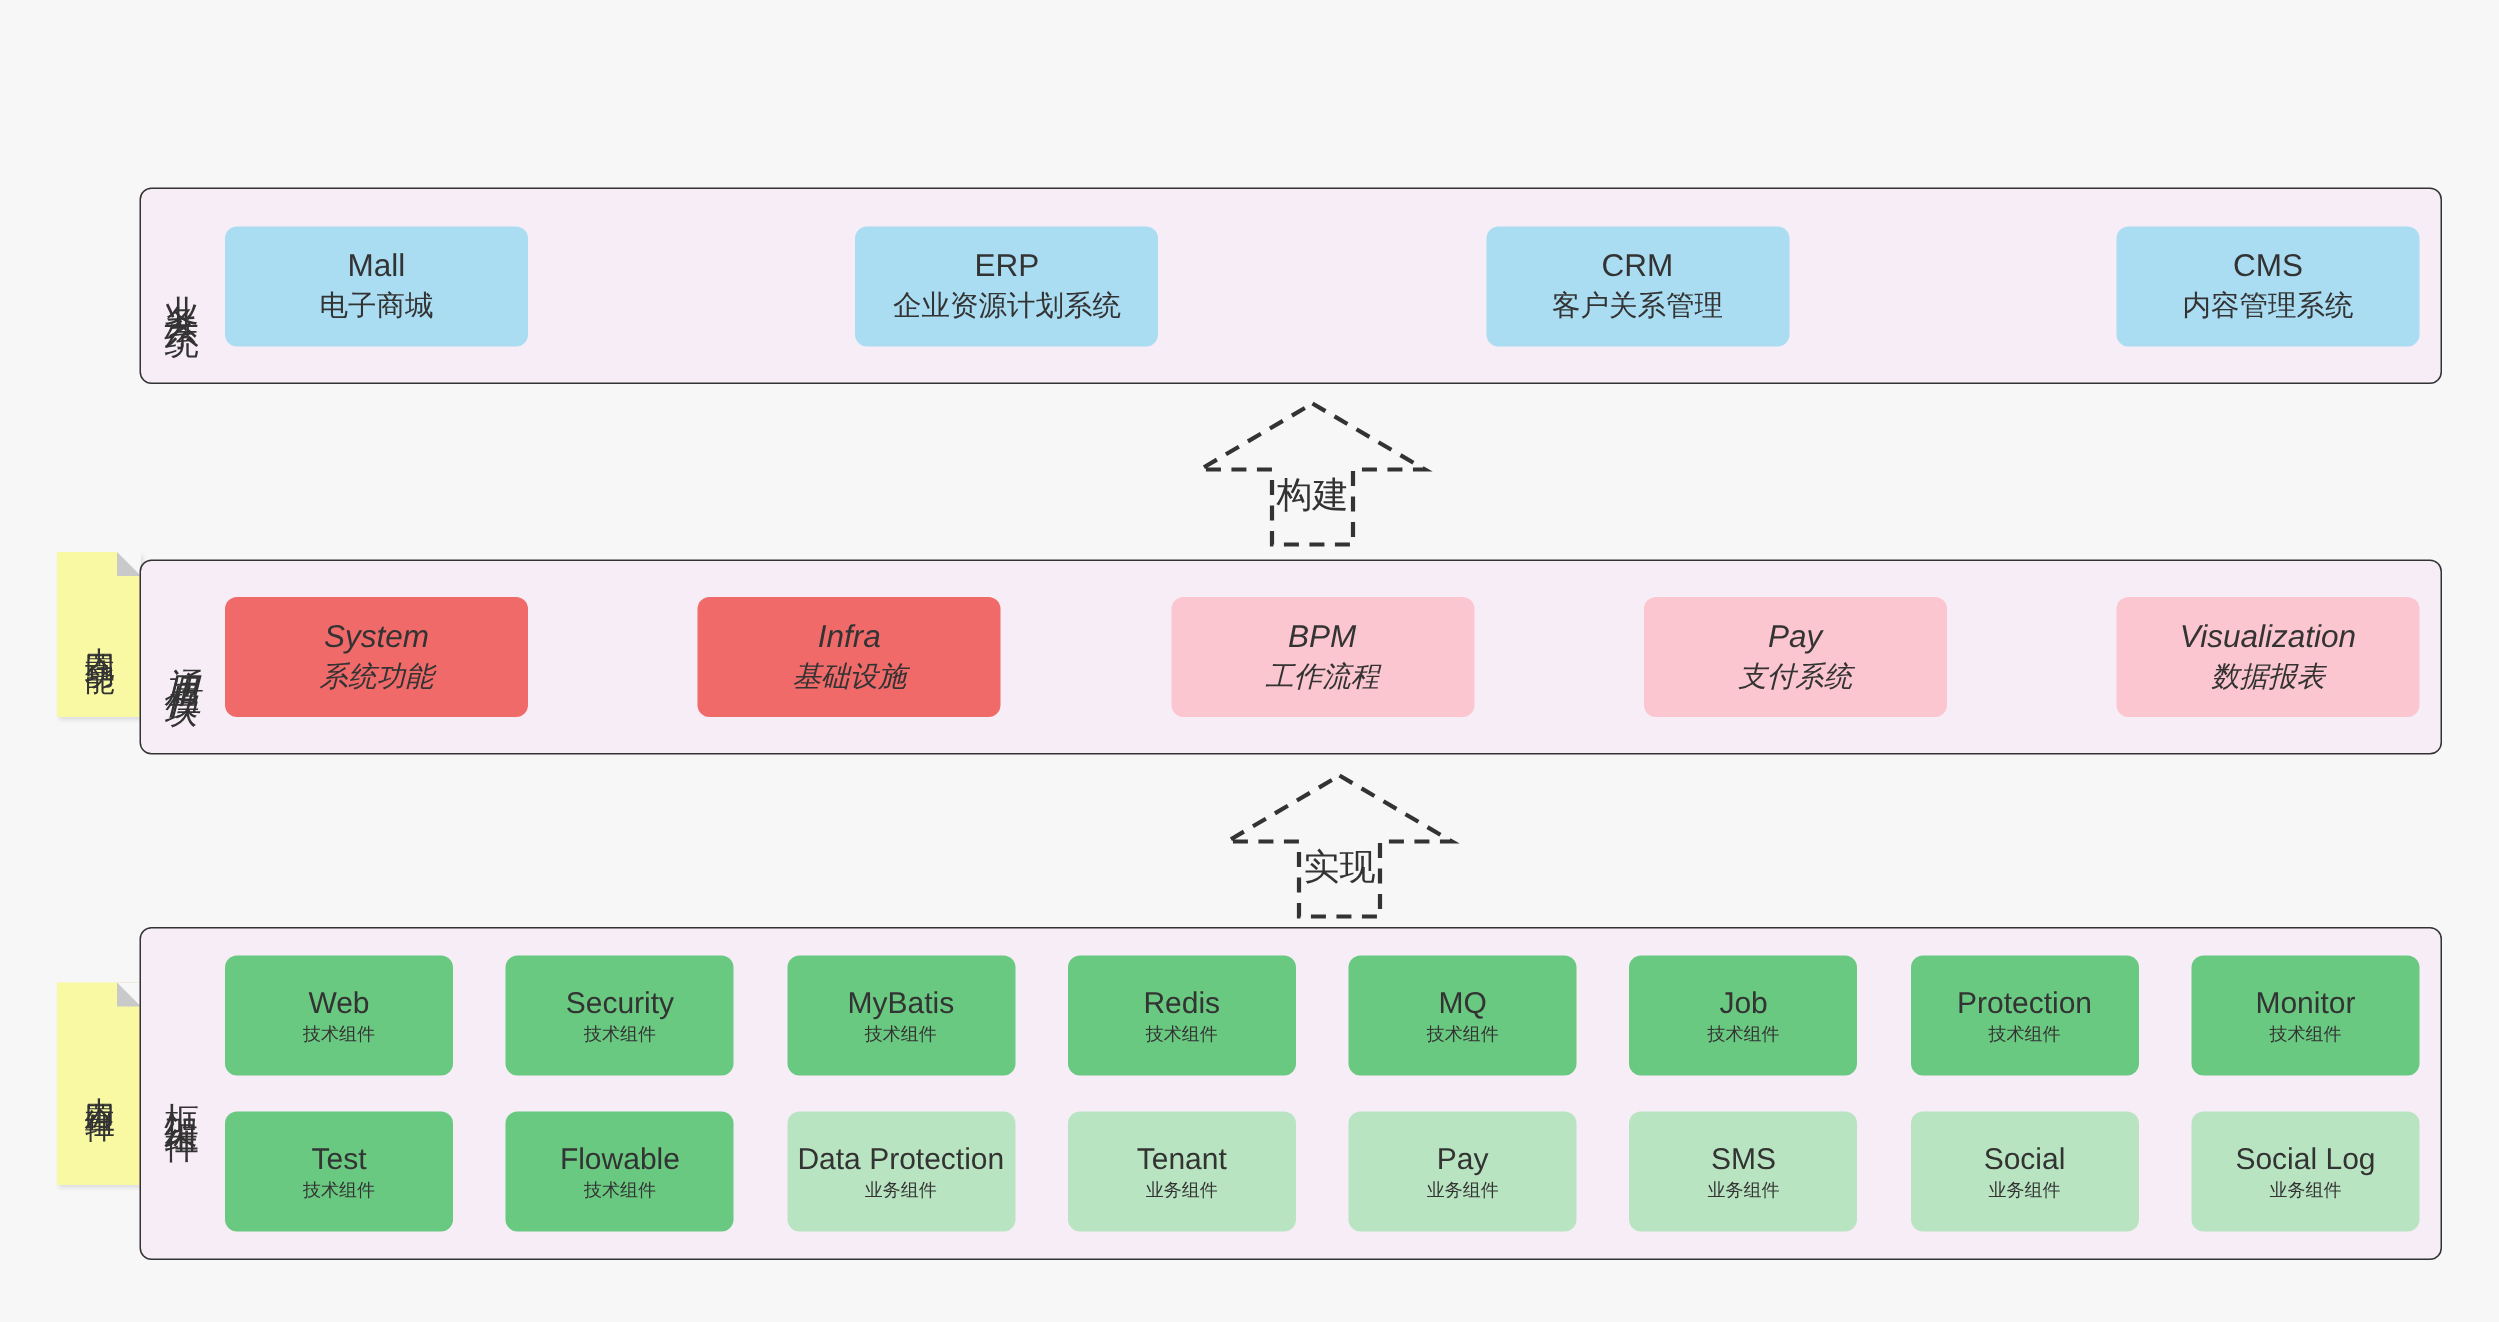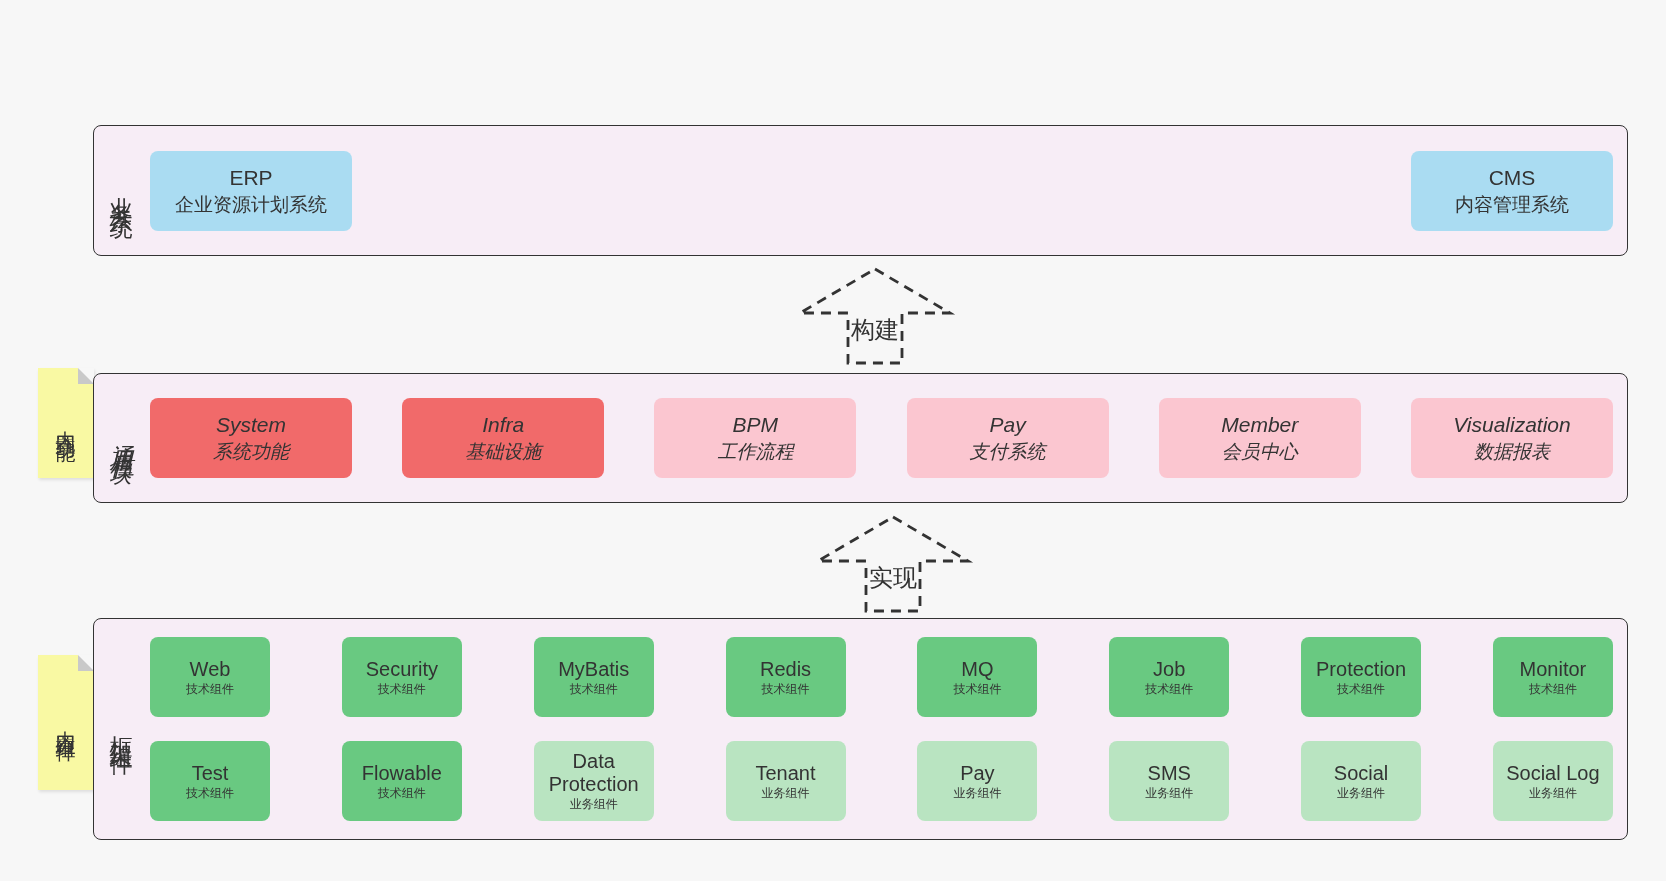--- a/index.html
+++ b/index.html
@@ -43,21 +43,21 @@
   }
   .row{display:flex;justify-content:space-between;}
 
   
   .card{
     box-sizing:border-box;border-radius:8px;
     display:flex;flex-direction:column;align-items:center;justify-content:center;
     text-align:center;padding:0 4px;
   }
   .card.wide{width:202px;height:80px;}
-  .card.small{width:120px;height:80px;}
+  .card.small{width:152px;height:80px;}
   .card-name{font-size:21px;line-height:1.25;}
   .card-desc{font-size:19px;line-height:1.25;margin-top:2px;}
   .card.small .card-name{font-size:20px;line-height:1.15;}
   .card.small .card-desc{font-size:12px;line-height:1.2;margin-top:1px;}
   .c-blue{background:var(--blue);}
   .c-red{background:var(--red);}
   .c-pink{background:var(--pink);}
   .c-green{background:var(--green-dark);}
   .c-lgreen{background:var(--green-light);}
 
@@ -92,22 +92,30 @@
 </style>
 </head>
 <body>
 
 <div class="canvas">
 
   <section class="band band1">
     <div class="vlabel">业务系统</div>
     <div class="band-content">
       <div class="card wide c-blue">
+        <div class="card-name">Mall</div>
+        <div class="card-desc">电子商城</div>
+      </div>
+      <div class="card wide c-blue">
         <div class="card-name">ERP</div>
         <div class="card-desc">企业资源计划系统</div>
+      </div>
+      <div class="card wide c-blue">
+        <div class="card-name">CRM</div>
+        <div class="card-desc">客户关系管理</div>
       </div>
       <div class="card wide c-blue">
         <div class="card-name">CMS</div>
         <div class="card-desc">内容管理系统</div>
       </div>
     </div>
   </section>
 
   <div class="arrow arrow1">
     <svg width="170" height="100" viewBox="0 0 170 100">
@@ -134,24 +142,20 @@
       </div>
       <div class="card wide c-pink">
         <div class="card-name">BPM</div>
         <div class="card-desc">工作流程</div>
       </div>
       <div class="card wide c-pink">
         <div class="card-name">Pay</div>
         <div class="card-desc">支付系统</div>
       </div>
       <div class="card wide c-pink">
-        <div class="card-name">Member</div>
-        <div class="card-desc">会员中心</div>
-      </div>
-      <div class="card wide c-pink">
         <div class="card-name">Visualization</div>
         <div class="card-desc">数据报表</div>
       </div>
     </div>
   </section>
 
   <div class="arrow arrow2">
     <svg width="170" height="100" viewBox="0 0 170 100">
       <polygon points="85,3 160,47 112,47 112,97 58,97 58,47 10,47"></polygon>
     </svg>

